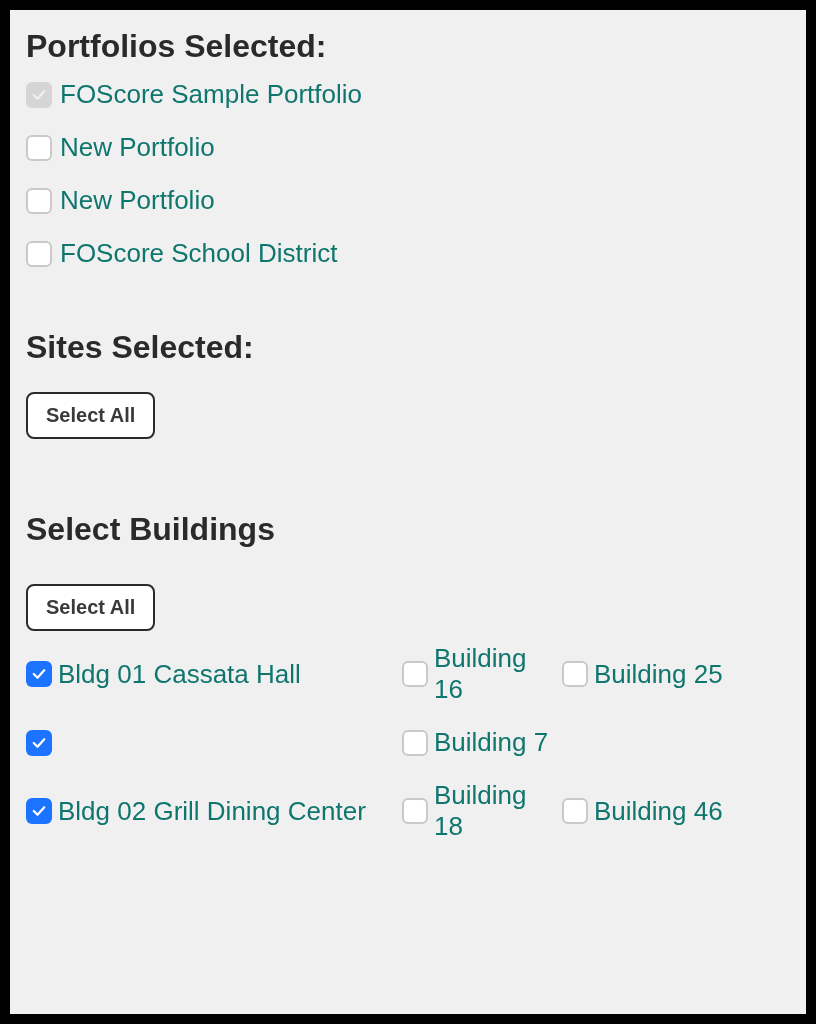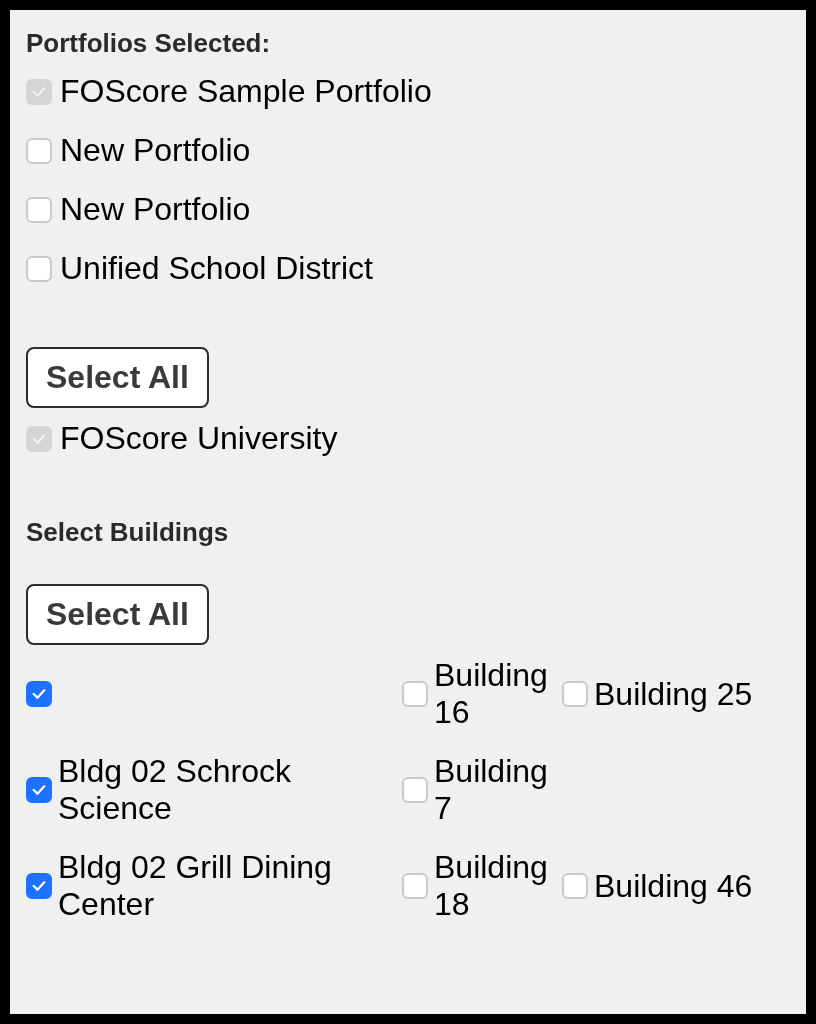--- a/index.html
+++ b/index.html
@@ -17,21 +17,21 @@
     }
     .panel {
       width: 100%;
       height: 100%;
       background: #f0f0f0;
       padding: 18px 16px;
       color: #2a2a2a;
       overflow: hidden;
     }
     .section-heading {
-      font-size: 26px;
+      font-size: 32px;
       font-weight: 700;
       color: #2a2a2a;
       margin: 0 0 14px 0;
     }
     .portfolio-list, .site-list {
       display: flex;
       flex-direction: column;
       gap: 22px;
       margin-bottom: 60px;
     }
@@ -63,30 +63,30 @@
       width: 18px;
       height: 18px;
     }
     .cb-disabled svg path {
       stroke: #f0f0f0;
     }
     .cb-checked svg path {
       stroke: #fff;
     }
     .label {
-      font-size: 32px;
-      color: #000000;
+      font-size: 26px;
+      color: #0f766e;
     }
     .select-all-btn {
       display: inline-block;
       background: #fff;
       border: 2px solid #2a2a2a;
       border-radius: 8px;
       padding: 10px 18px;
-      font-size: 32px;
+      font-size: 20px;
       font-weight: 700;
       color: #3a3a3a;
       cursor: pointer;
       margin-bottom: 12px;
     }
     .sites-block { margin-bottom: 60px; }
     .sites-heading-spacer { margin-bottom: 26px; }
     .buildings-heading-spacer { margin-bottom: 36px; }
     .buildings-grid {
       display: flex;
@@ -127,70 +127,61 @@
       <div class="row">
         <span class="cb cb-empty"></span>
         <span class="label">New Portfolio</span>
       </div>
       <div class="row">
         <span class="cb cb-empty"></span>
         <span class="label">New Portfolio</span>
       </div>
       <div class="row">
         <span class="cb cb-empty"></span>
-        <span class="label">Unified School District</span>
+        <span class="label">FOScore School District</span>
       </div>
     </div>
 
     
+    <div class="section-heading sites-heading-spacer">Sites Selected:</div>
     <div class="sites-block">
       <div class="select-all-btn">Select All</div>
-      <div class="site-list">
-        <div class="row">
-          <span class="cb cb-disabled">
-              <svg viewBox="0 0 24 24">
-                <path d="M5 12l5 5L19 7" fill="none" stroke-width="3" stroke-linecap="round" stroke-linejoin="round"></path>
-              </svg>
-            </span>
-          <span class="label">FOScore University</span>
-        </div>
-      </div>
     </div>
 
     
     <div class="section-heading buildings-heading-spacer">Select Buildings</div>
     <div class="select-all-btn">Select All</div>
     <div class="buildings-grid">
 
       <div class="brow">
         <div class="bcell col1">
           <span class="cb cb-checked">
               <svg viewBox="0 0 24 24">
                 <path d="M5 12l5 5L19 7" fill="none" stroke-width="3" stroke-linecap="round" stroke-linejoin="round"></path>
               </svg>
             </span>
+          <span class="label">Bldg 01 Cassata Hall</span>
         </div>
         <div class="bcell col2">
           <span class="cb cb-empty"></span>
           <span class="label">Building 16</span>
         </div>
         <div class="bcell col3">
           <span class="cb cb-empty"></span>
           <span class="label">Building 25</span>
         </div>
       </div>
 
       <div class="brow">
         <div class="bcell col1">
           <span class="cb cb-checked">
               <svg viewBox="0 0 24 24">
                 <path d="M5 12l5 5L19 7" fill="none" stroke-width="3" stroke-linecap="round" stroke-linejoin="round"></path>
               </svg>
             </span>
-          <span class="label">Bldg 02 Schrock Science</span>
         </div>
         <div class="bcell col2">
           <span class="cb cb-empty"></span>
           <span class="label">Building 7</span>
         </div>
       </div>
 
       <div class="brow">
         <div class="bcell col1">
           <span class="cb cb-checked">

